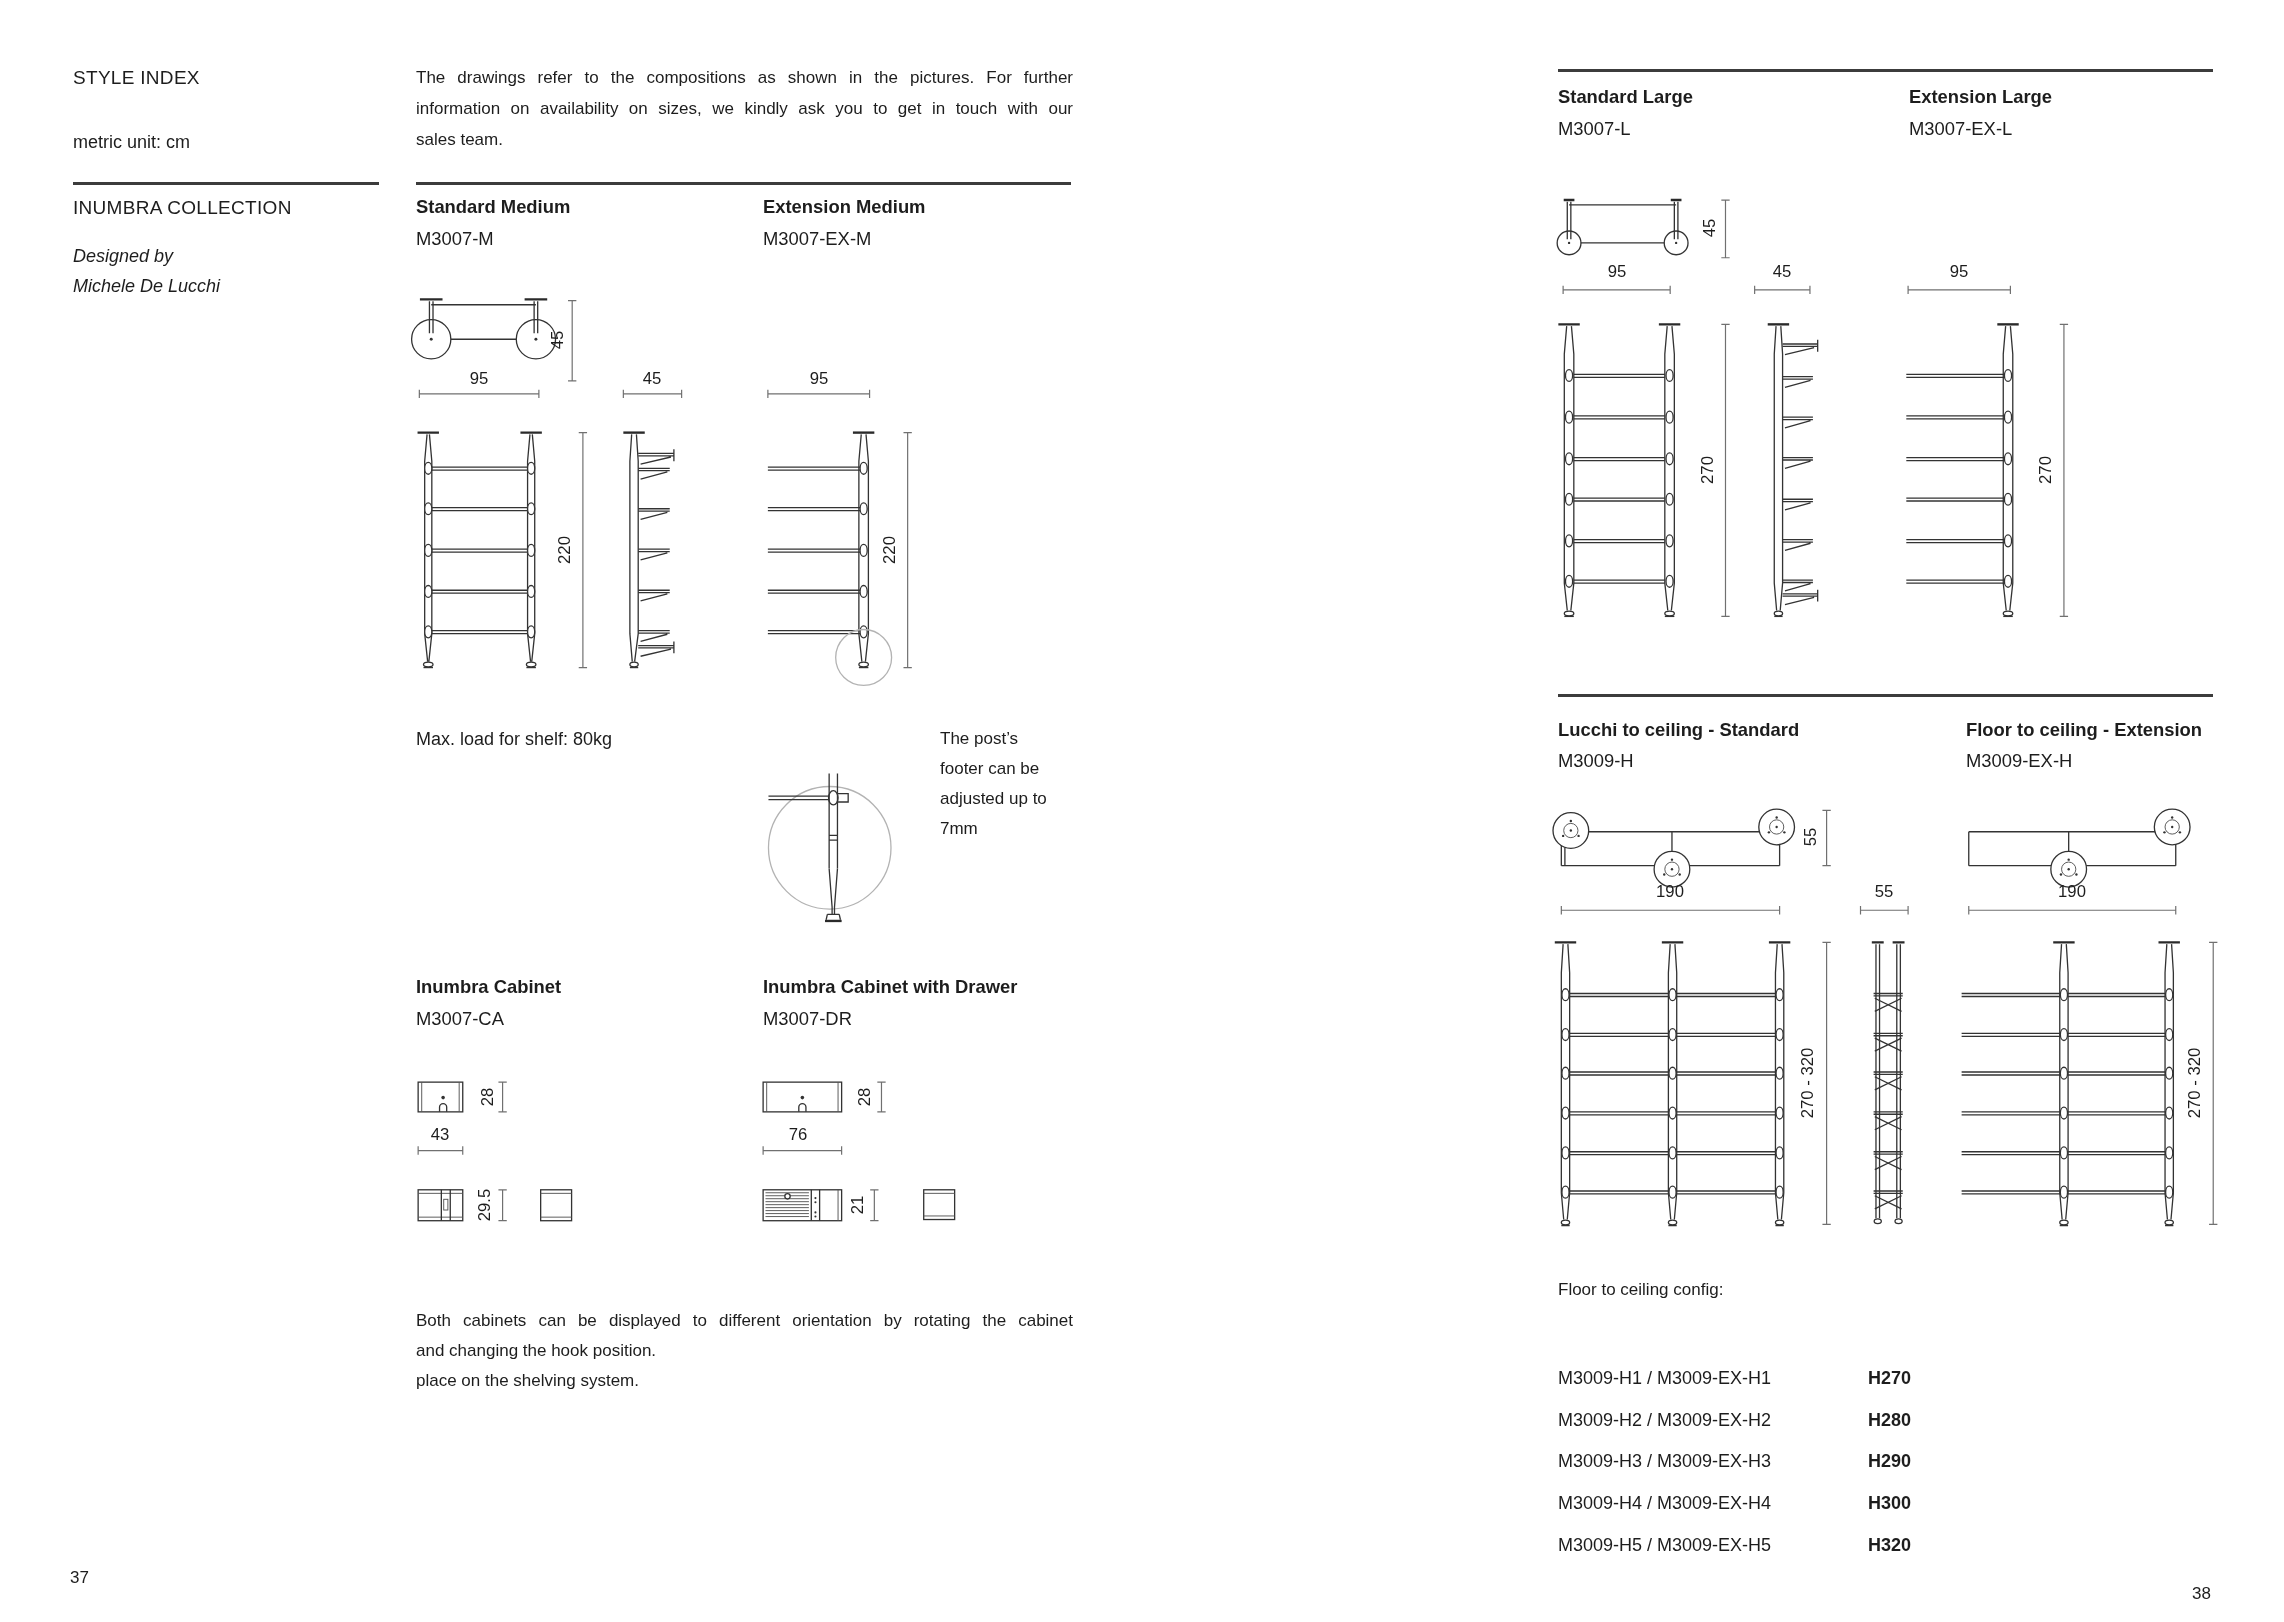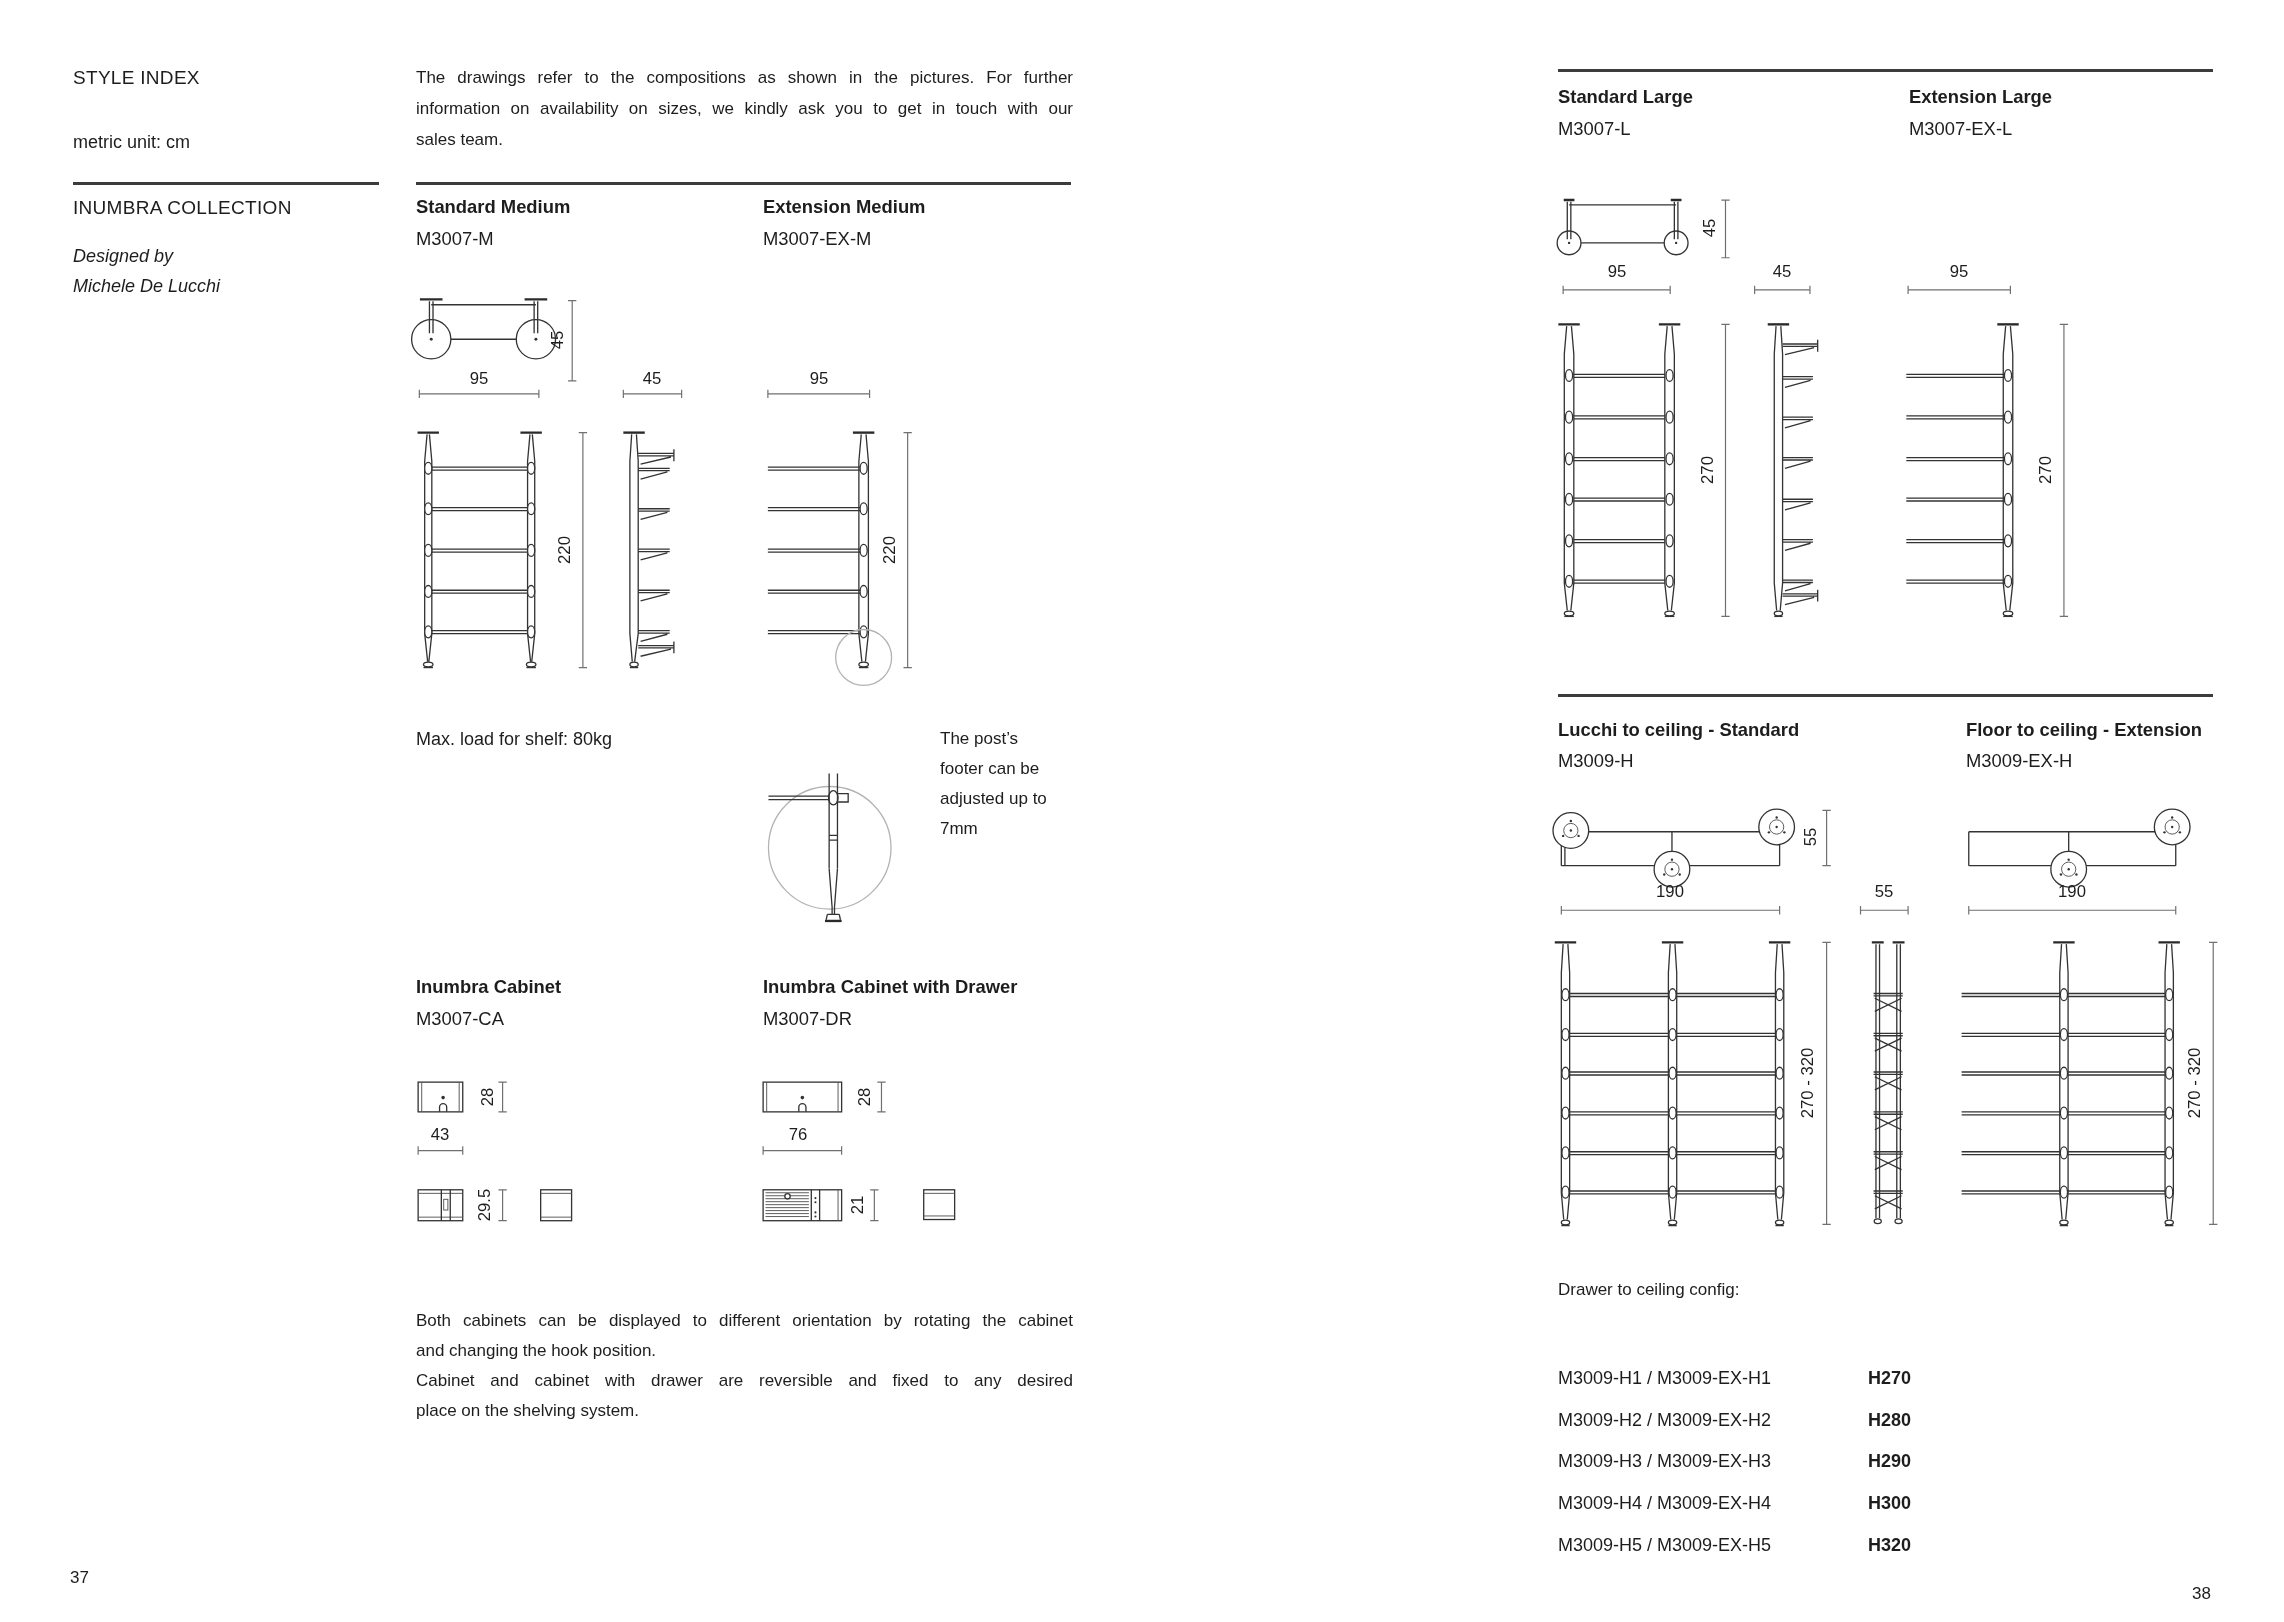--- a/index.html
+++ b/index.html
@@ -389,21 +389,20 @@
   <div class="dim-label v" style="left:488px;  top:1097px;">28</div>
   <div class="dim-label" style="left:440px;  top:1135px;">43</div>
   <div class="dim-label v" style="left:485px;  top:1205px;">29.5</div>
   <div class="dim-label v" style="left:865px; top:1097px;">28</div>
   <div class="dim-label" style="left:798px; top:1135px;">76</div>
   <div class="dim-label v" style="left:858px; top:1205px;">21</div>
 
   <div class="para" style="left:416px; top:1306px; width:657px;">
     <div class="ln just" style="line-height:30px;">Both cabinets can be displayed to different orientation by rotating the cabinet</div>
     <div class="ln" style="line-height:30px;">and changing the hook position.</div>
-    <div class="ln just" style="line-height:30px;">Cabinet and cabinet with drawer are reversible and fixed to any desired</div>
     <div class="ln" style="line-height:30px;">place on the shelving system.</div>
   </div>
 
   <div class="abs pagenum" style="left:70px; top:1568px;">37</div>
 
   <div class="rule" style="left:1558px; top:69px; width:655px;"></div>
   <div class="abs h-title" style="left:1558px; top:86px;">Standard Large</div>
   <div class="abs h-code" style="left:1558px; top:118px;">M3007-L</div>
   <div class="abs h-title" style="left:1909px; top:86px;">Extension Large</div>
   <div class="abs h-code" style="left:1909px; top:118px;">M3007-EX-L</div>
@@ -422,21 +421,21 @@
   <div class="abs h-code" style="left:1966px; top:750px;">M3009-EX-H</div>
 
   <div class="dim-label v" style="left:1811px; top:837px;">55</div>
   <div class="dim-label" style="left:1670px; top:892px;">190</div>
   <div class="dim-label" style="left:1884px; top:892px;">55</div>
   <div class="dim-label" style="left:2072px; top:892px;">190</div>
   <div class="dim-label v" style="left:1808px; top:1083px;">270 - 320</div>
   <div class="dim-label v" style="left:2195px; top:1083px;">270 - 320</div>
 
   <div class="para" style="left:1558px; top:1274px; width:655px;">
-    <div class="ln">Drawer to ceiling config:</div>
+    <div class="ln">Floor to ceiling config:</div>
   </div>
 
   <div>
     <div class="tbl-codes" style="left:1558px; top:1368px;">M3009-H1 / M3009-EX-H1</div>
     <div class="tbl-h" style="left:1868px; top:1368px;">H270</div>
     <div class="tbl-codes" style="left:1558px; top:1410px;">M3009-H2 / M3009-EX-H2</div>
     <div class="tbl-h" style="left:1868px; top:1410px;">H280</div>
     <div class="tbl-codes" style="left:1558px; top:1451px;">M3009-H3 / M3009-EX-H3</div>
     <div class="tbl-h" style="left:1868px; top:1451px;">H290</div>
     <div class="tbl-codes" style="left:1558px; top:1493px;">M3009-H4 / M3009-EX-H4</div>

